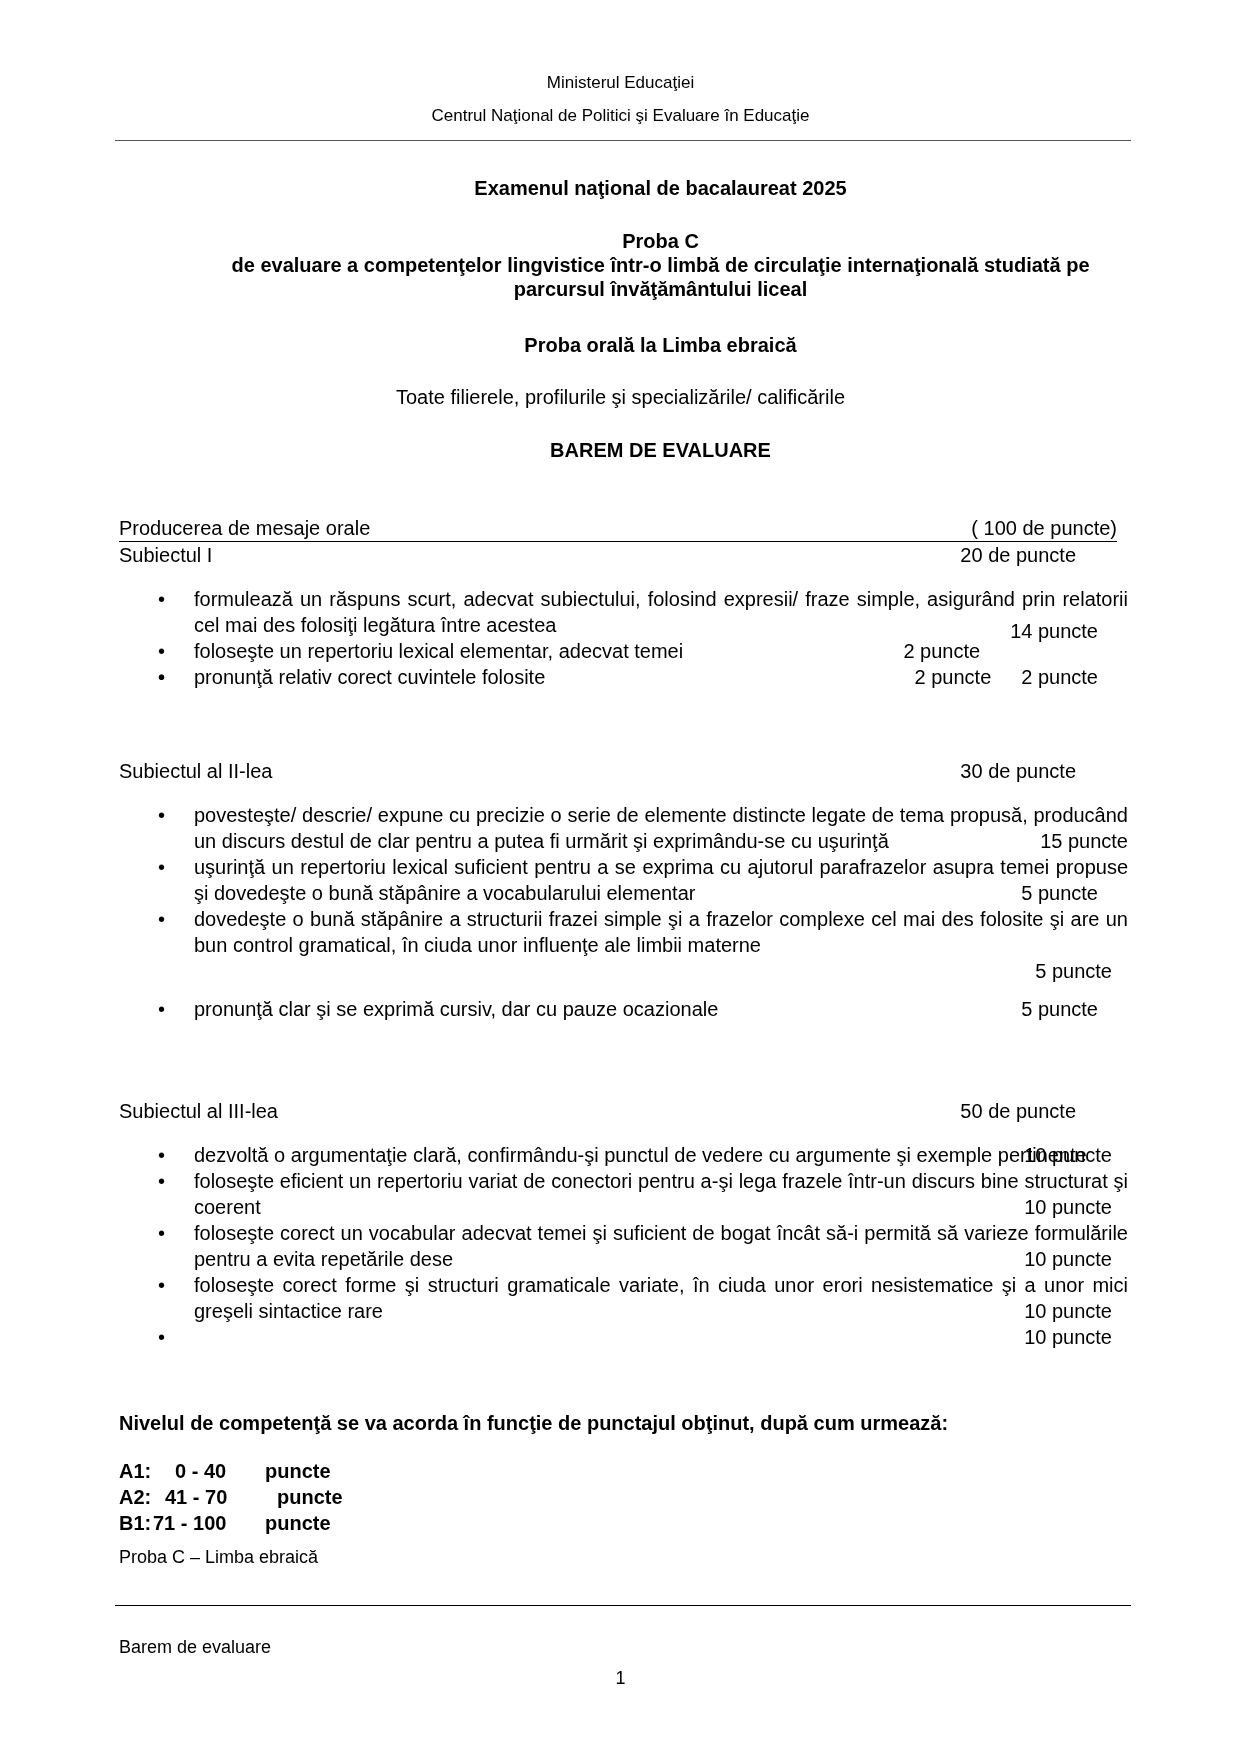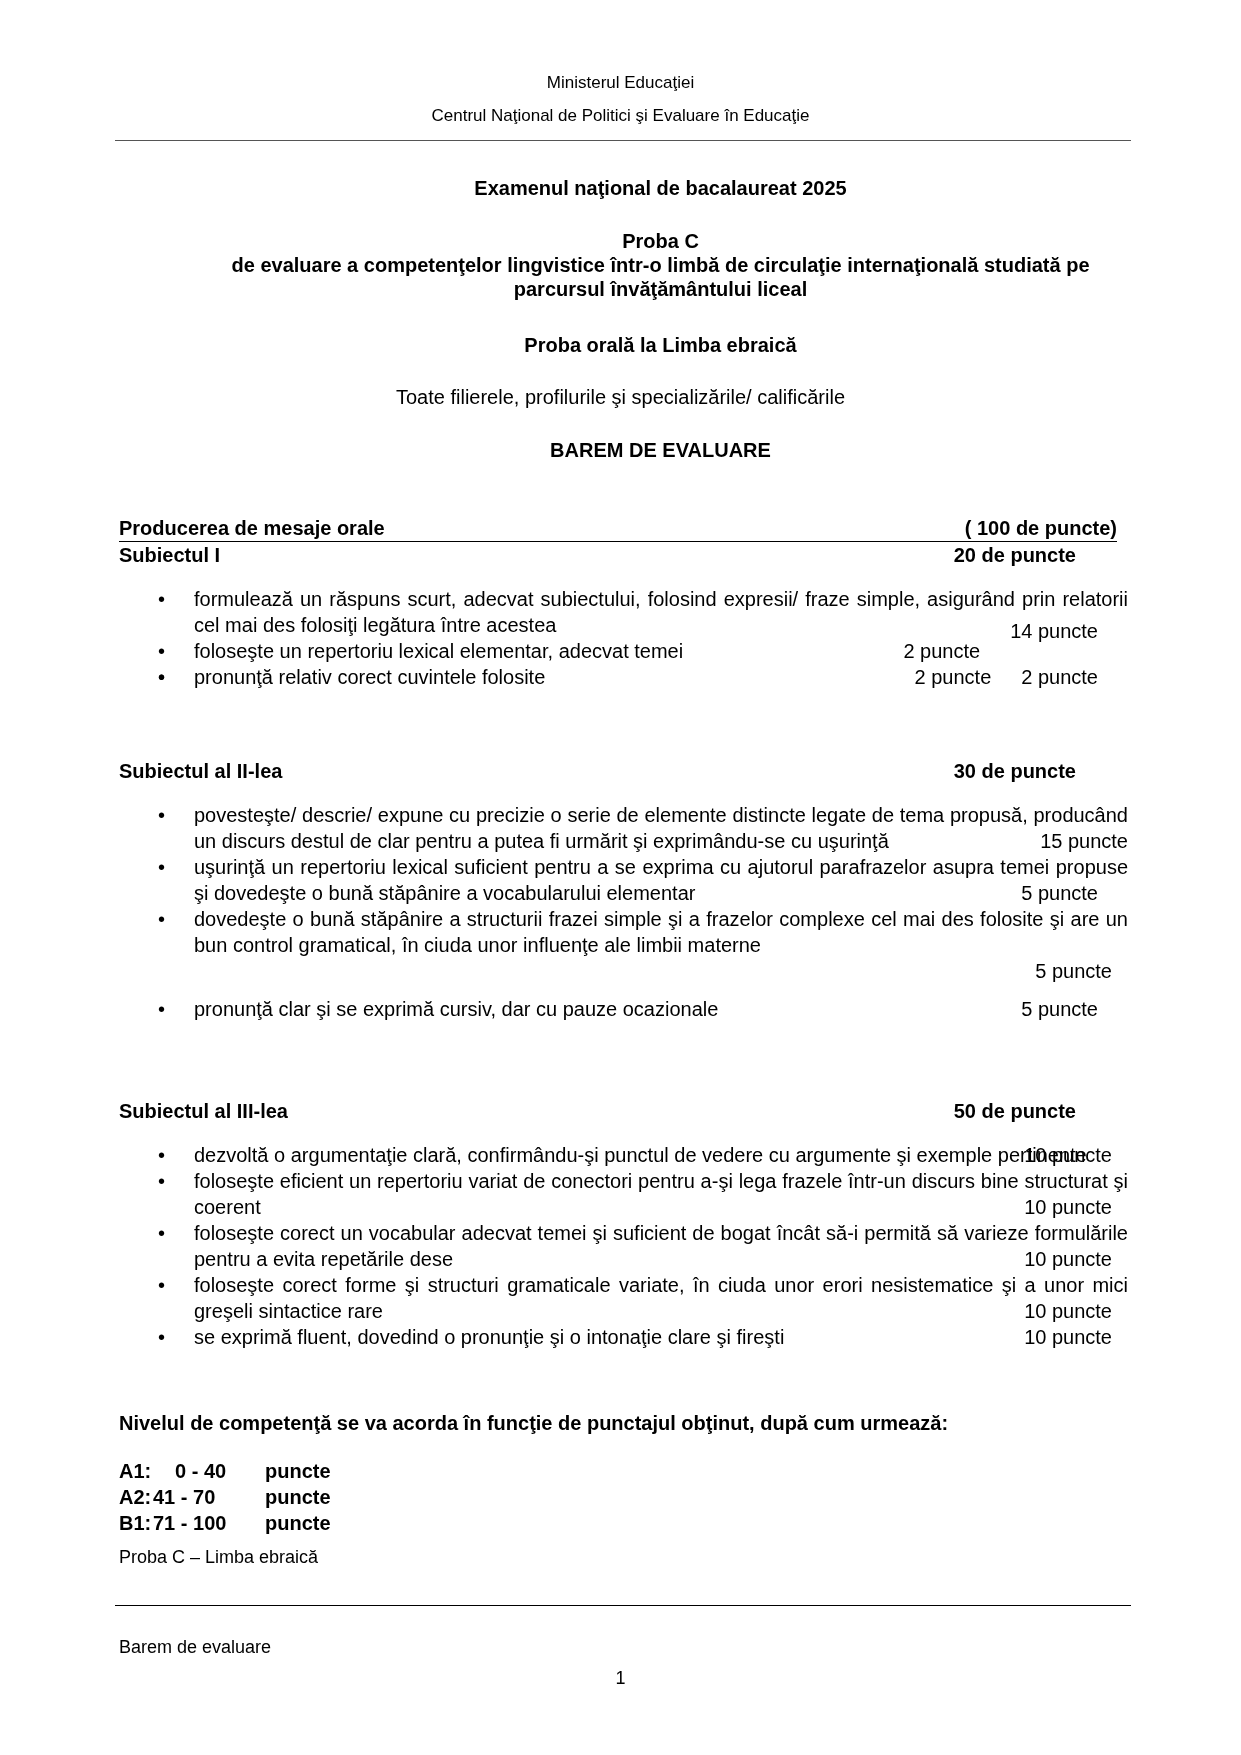--- a/index.html
+++ b/index.html
@@ -4,21 +4,21 @@
 <style>
   html, body { margin: 0; padding: 0; background: #ffffff; }
   body { width: 1241px; height: 1755px; position: relative; overflow: hidden;
          font-family: "Liberation Sans", sans-serif; color: #000; }
   .abs { position: absolute; }
   .center { left: 0; width: 1241px; text-align: center; }
   .hdr { font-size: 17px; }
   .rule { position: absolute; left: 115px; width: 1016px; height: 0; border-top: 1.5px solid #555; }
   .title { font-size: 20px; font-weight: bold; line-height: 24px; padding-left: 40px; }
   .sub { font-size: 20px; line-height: 24px; }
-  .sechead { position: absolute; left: 119px; width: 1000px; font-size: 20px; font-weight: bold; height: 24px; }
+  .sechead { position: absolute; left: 119px; width: 1000px; font-size: 20px; font-weight: normal; height: 24px; }
   .sechead .pts { position: absolute; right: 0; top: 0; }
   .bullet-list { position: absolute; left: 150px; width: 978px; font-size: 20px; line-height: 26px; }
   .item { position: relative; padding-left: 44px; text-align: justify; }
   .item .dot { position: absolute; left: 8px; top: 0; }
   .item .pts { float: right; }
   .levels { position: absolute; left: 119px; font-size: 20px; font-weight: bold; line-height: 26px; }
   .levels .row span { display: inline-block; }
   .footer { position: absolute; left: 119px; font-size: 18px; line-height: 26px; }
 </style>
 </head>
@@ -130,32 +130,31 @@
   </div>
   <div class="item">
     <span class="dot">•</span>
     <span>foloseşte corect forme şi structuri gramaticale variate, în ciuda unor erori nesistematice şi a unor mici greşeli sintactice rare</span>
   </div>
   <div class="item" style="margin-top:-26px; height:26px;">
     <span class="pts" style="margin-right:16px;">10 puncte</span>
   </div>
   <div class="item">
     <span class="dot">•</span>
-    <span>se exprimă fluent, dovedind o pronunţie şi o intonaţie clare şi fireşti</span>
     <span class="pts" style="margin-right:16px;">10 puncte</span>
   </div>
 </div>
 
 <div class="levels" style="top:1410px;">Nivelul de competenţă se va acorda în funcţie de punctajul obţinut, după cum urmează:</div>
 <div class="levels" style="top:1458px;">
   <div class="row">
     <span style="width:56px;">A1:</span><span style="width:90px;">0 - 40</span><span>puncte</span>
   </div>
   <div class="row">
-    <span style="width:34px;">A2:</span><span style="width:112px;">41 - 70</span><span>puncte</span>
+    <span style="width:34px;">A2:</span><span style="width:112px;margin-left:12px;">41 - 70</span><span>puncte</span>
   </div>
   <div class="row">
     <span style="width:34px;">B1:</span><span style="width:112px;">71 - 100</span><span>puncte</span>
   </div>
 </div>
 
 <div class="rule" style="top:1605px; border-top-color:#000; border-top-width:1px;"></div>
 <div class="footer" style="top:1544px;">Proba C – Limba ebraică</div>
 <div class="footer" style="top:1634px;">Barem de evaluare</div>
 <div class="abs center" style="top:1668px; font-size:18px;">1</div>

